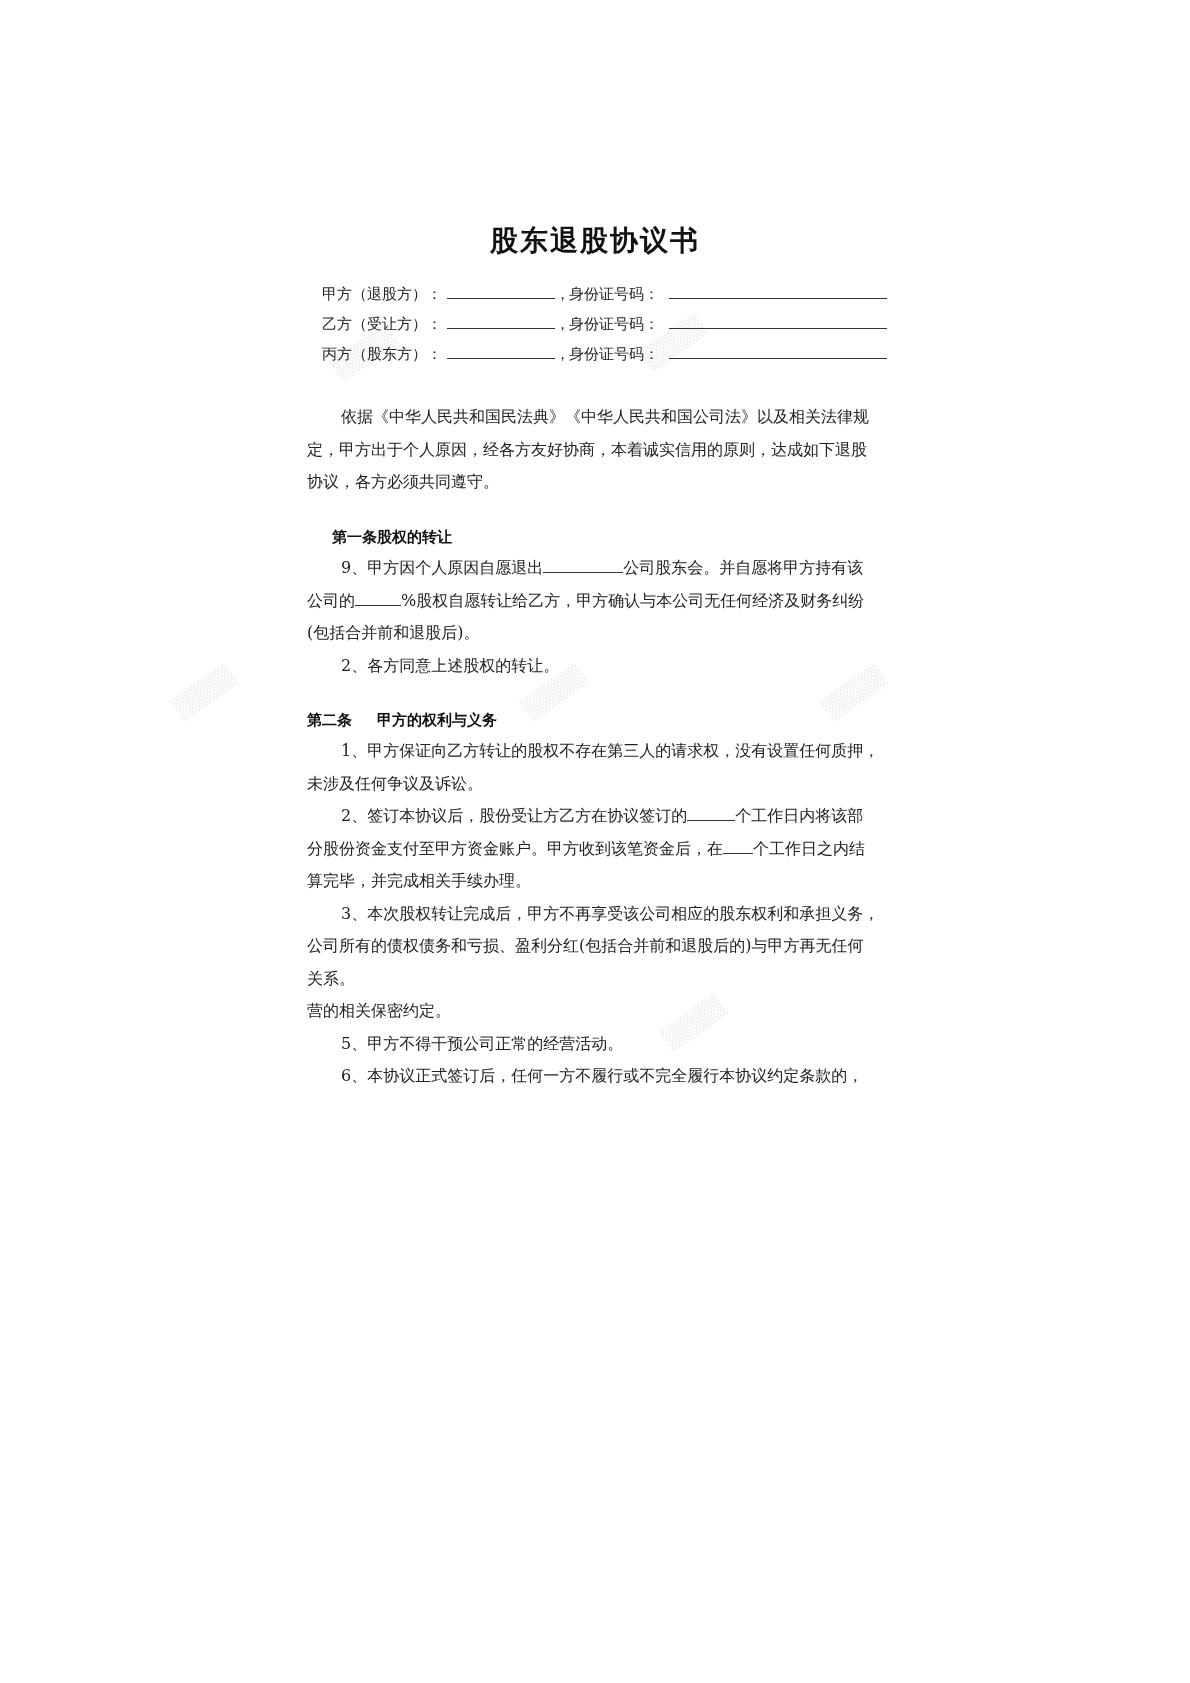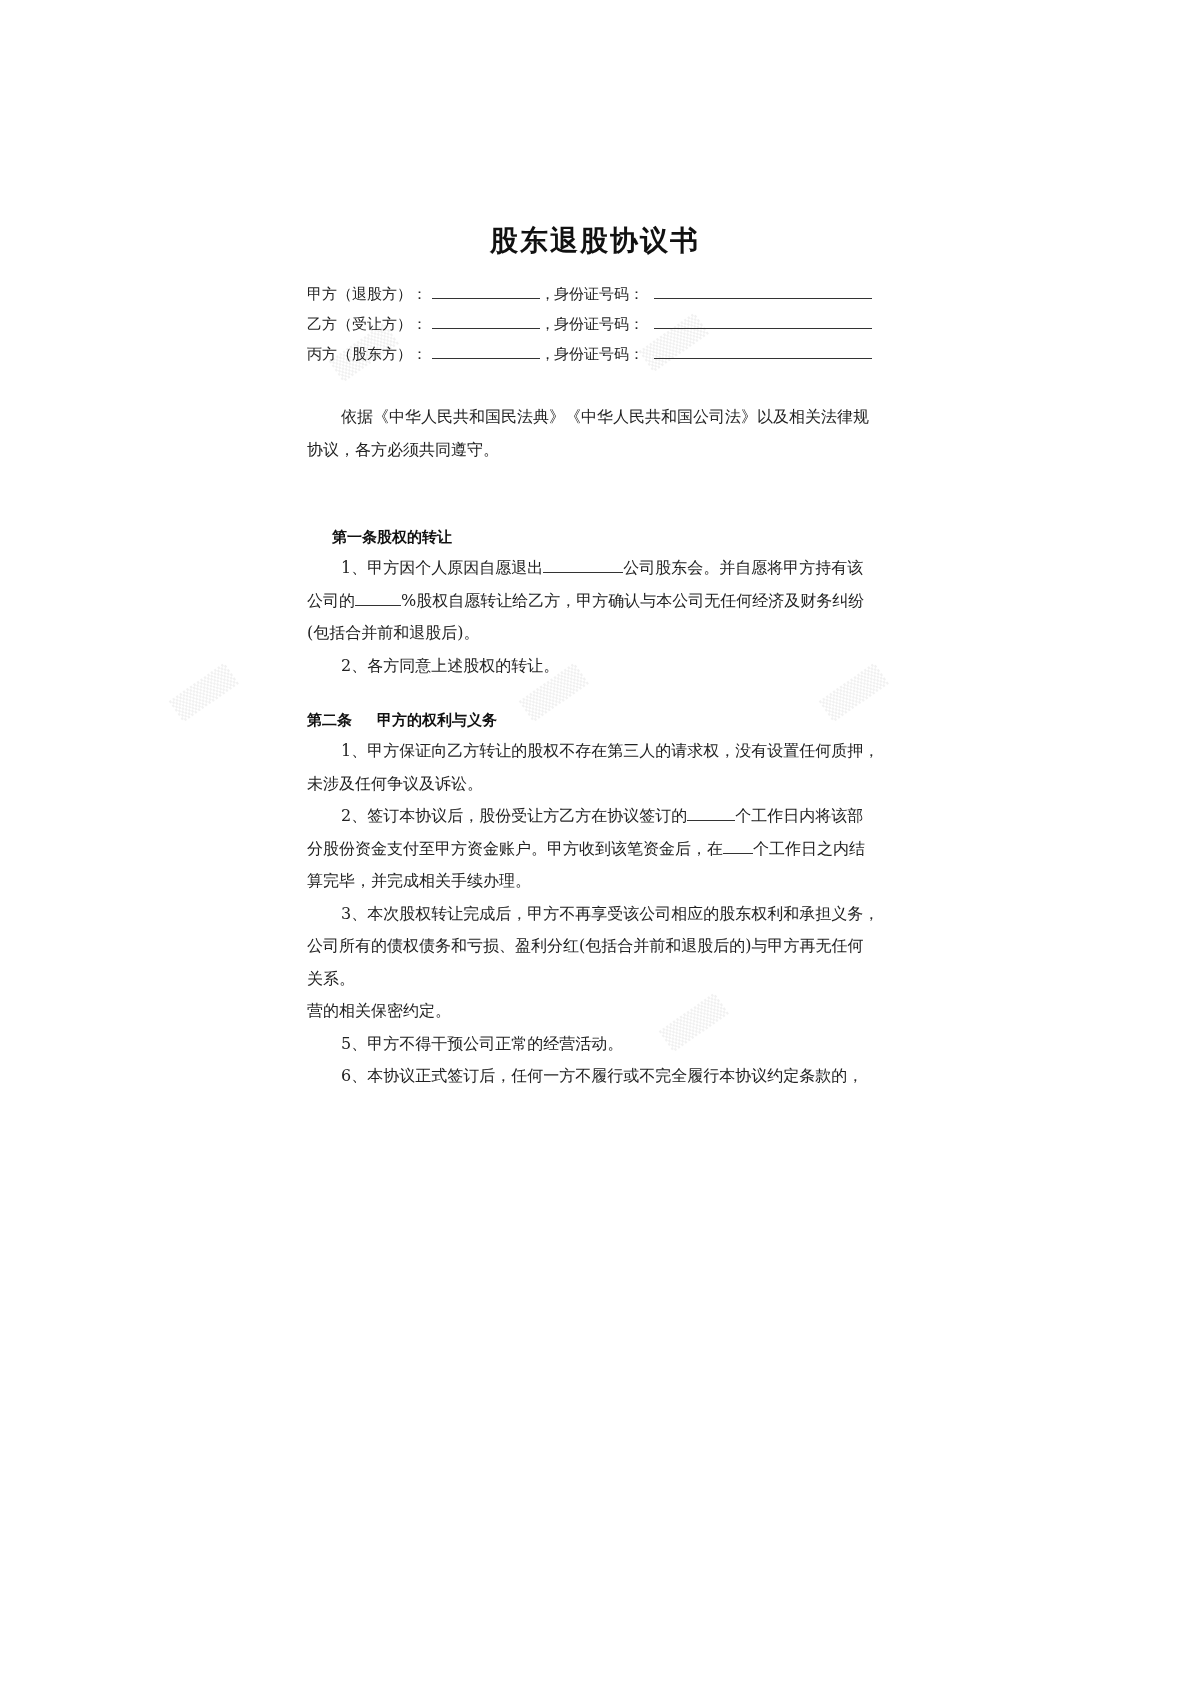--- a/index.html
+++ b/index.html
@@ -2,21 +2,21 @@
 <html><head>
   <meta charset="utf-8">
   <style>
     html, body { margin: 0; padding: 0; background: #ffffff; }
     body { width: 1190px; height: 1683px; position: relative; overflow: hidden;
            font-family: "DejaVu Serif", "Liberation Serif", serif; color: #222; }
     .page { position: absolute; left: 0; top: 0; width: 1190px; height: 1683px; background: #fff; }
     .title { position: absolute; top: 222px; left: 0; width: 1190px; text-align: center;
              font-family: "DejaVu Sans", "Liberation Sans", sans-serif; font-weight: bold;
              font-size: 28px; letter-spacing: 2px; color: #111; }
-    .party { position: absolute; left: 307px; font-size: 15px; color: #222; white-space: nowrap; height: 22px; line-height: 22px; }
+    .party { position: absolute; left: 322px; font-size: 15px; color: #222; white-space: nowrap; height: 22px; line-height: 22px; }
     .party .label { display: inline-block; width: 125px; }
     .party .blank { display: inline-block; border-bottom: 1px solid #333; height: 16px; vertical-align: baseline; }
     .party .b1 { width: 108px; }
     .party .b2 { width: 218px; margin-left: 4px; }
     .party .comma { display: inline-block; width: 14px; }
     .party .idlabel { display: inline-block; width: 96px; }
     .para { position: absolute; left: 307px; width: 578px; font-size: 16px; line-height: 32.5px; color: #222; }
     .line { white-space: nowrap; height: 32.5px; }
     .indent { padding-left: 34px; }
     .heading { position: absolute; left: 307px; font-size: 15px; font-weight: bold;
@@ -45,28 +45,29 @@
   </div>
   <div class="party" style="top:312px;">
     <span class="label">乙方（受让方）：</span><span class="blank b1"></span><span class="comma">，</span><span class="idlabel">身份证号码：</span><span class="blank b2"></span>
   </div>
   <div class="party" style="top:342px;">
     <span class="label">丙方（股东方）：</span><span class="blank b1"></span><span class="comma">，</span><span class="idlabel">身份证号码：</span><span class="blank b2"></span>
   </div>
 
   <div class="para" style="top:401px;">
     <div class="line indent">依据《中华人民共和国民法典》《中华人民共和国公司法》以及相关法律规</div>
+    <div class="line">定，甲方出于个人原因，经各方友好协商，本着诚实信用的原则，达成如下退股</div>
     <div class="line">协议，各方必须共同遵守。</div>
   </div>
 
   <div class="heading" style="top:528px;text-align:right;">
     <span class="num">第一条</span><span>股权的转让</span>
   </div>
   <div class="para" style="top:552px;">
-    <div class="line indent"><span>1、甲方因个人原因自愿退出</span><span class="u" style="width:80px;"></span><span>公司股东会。并自愿将甲方持有该</span></div>
+    <div class="line indent"><span>9、甲方因个人原因自愿退出</span><span class="u" style="width:80px;"></span><span>公司股东会。并自愿将甲方持有该</span></div>
     <div class="line"><span>公司的</span><span class="u" style="width:46px;"></span><span>%股权自愿转让给乙方，甲方确认与本公司无任何经济及财务纠纷</span></div>
     <div class="line">(包括合并前和退股后)。</div>
     <div class="line indent">2、各方同意上述股权的转让。</div>
   </div>
 
   <div class="heading" style="top:711px;">
     <span class="num">第二条</span><span>甲方的权利与义务</span>
   </div>
   <div class="para" style="top:735px;">
     <div class="line indent">1、甲方保证向乙方转让的股权不存在第三人的请求权，没有设置任何质押，</div>

